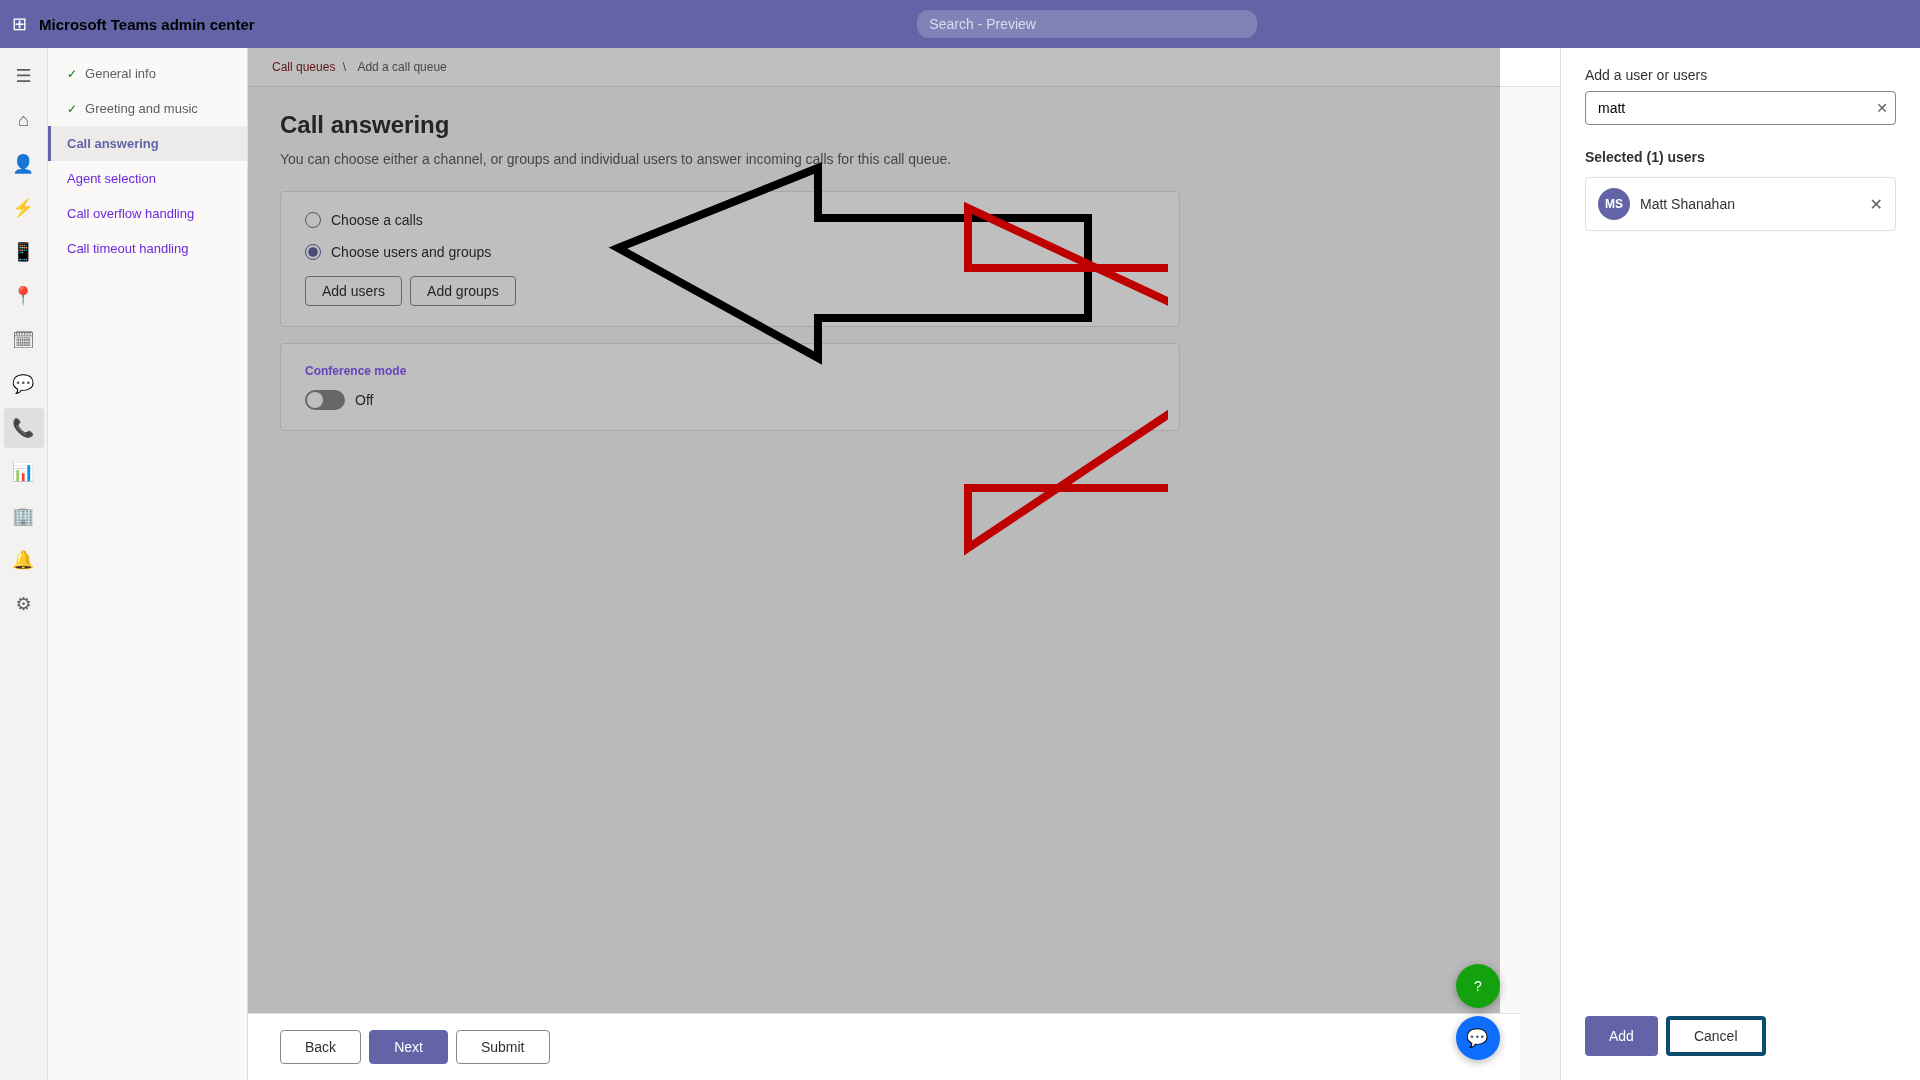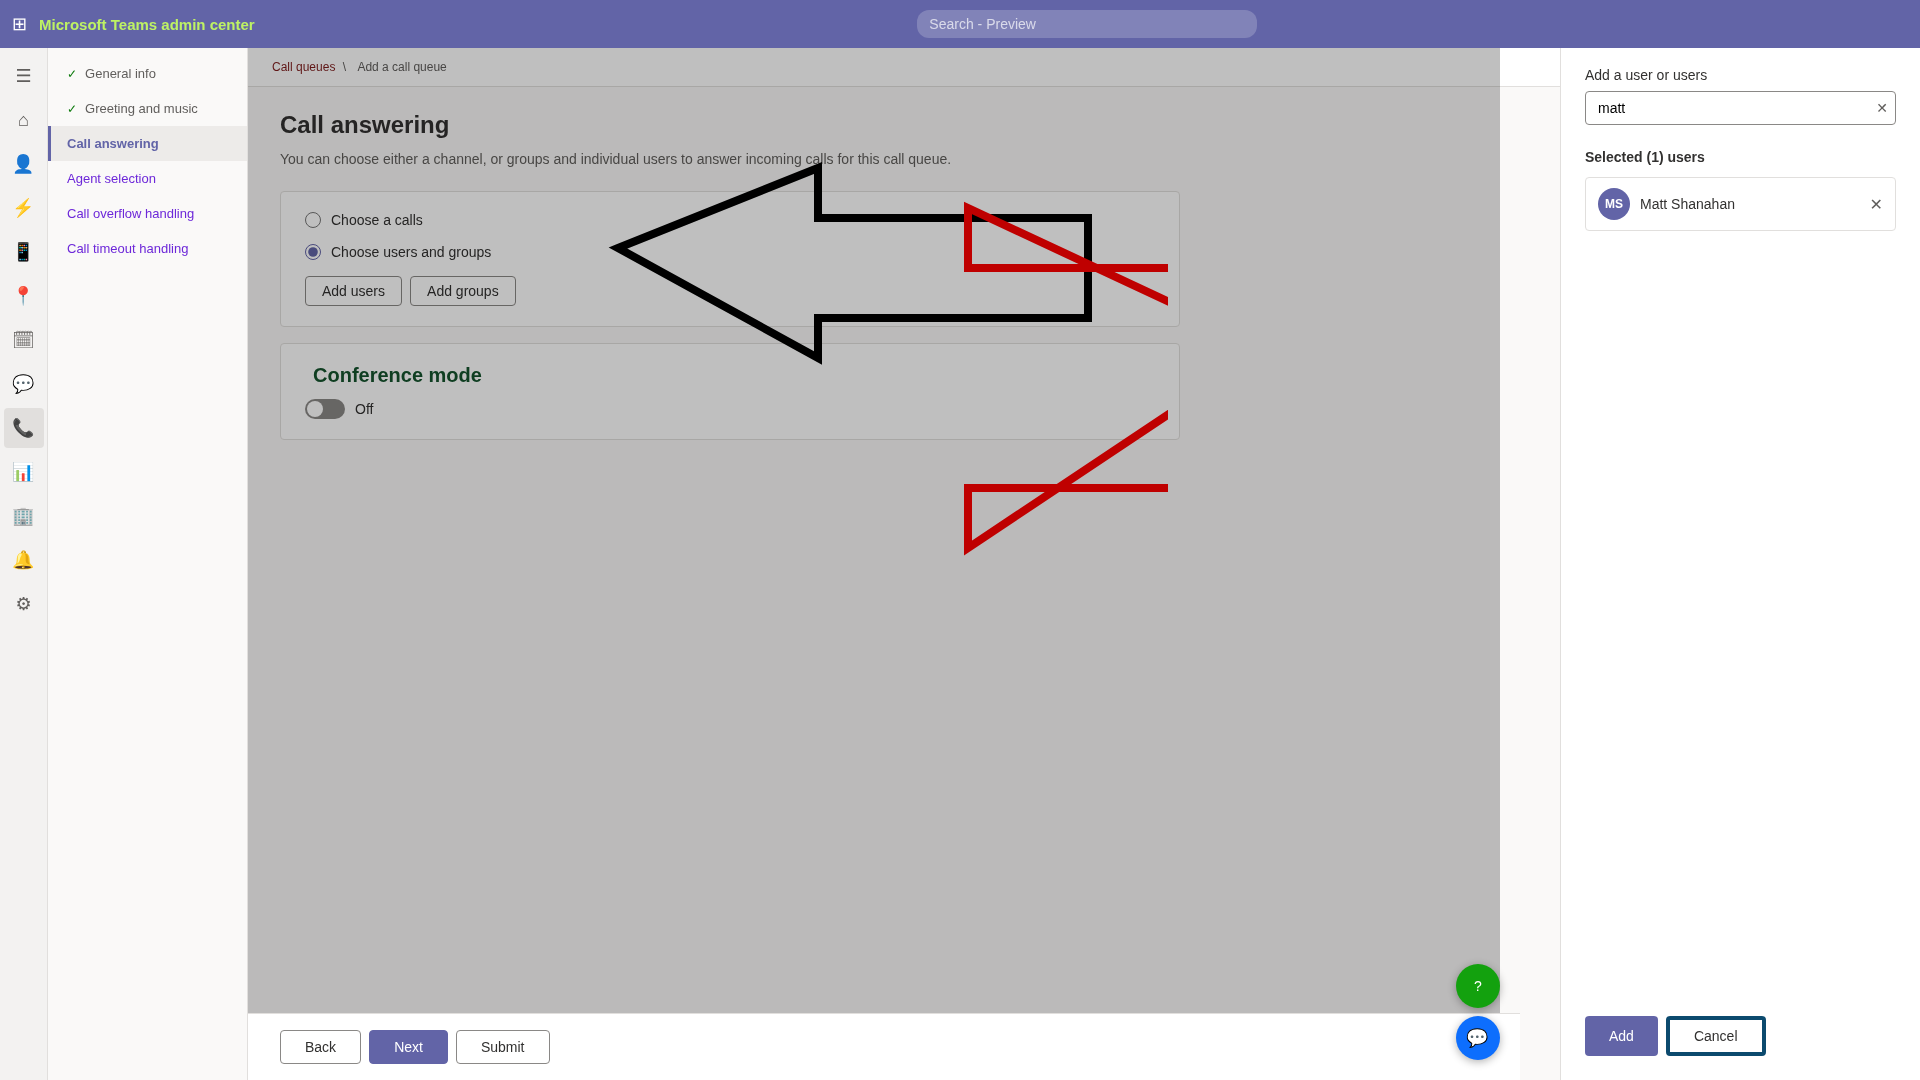--- a/index.html
+++ b/index.html
@@ -5,21 +5,21 @@
     * { box-sizing: border-box; margin: 0; padding: 0; }
     body { font-family: 'Segoe UI', sans-serif; font-size: 14px; background: #f3f2f1; display: flex; height: 1080px; width: 1920px; overflow: hidden; }
 
     
     .topbar {
       position: fixed; top: 0; left: 0; right: 0; height: 48px;
       background: #6264a7; display: flex; align-items: center; z-index: 100;
       padding: 0 12px; gap: 12px;
     }
     .topbar-grid-icon { color: white; font-size: 18px; cursor: pointer; }
-    .topbar-title { color: #bef264; font-size: 15px; font-weight: 600; }
+    .topbar-title { color: #000000; font-size: 15px; font-weight: 600; }
     .topbar-search {
       margin-left: auto; margin-right: auto;
       background: rgba(255,255,255,0.2); border: none; border-radius: 12px;
       padding: 6px 12px; color: white; width: 340px; outline: none; font-size: 14px;
     }
     .topbar-search::placeholder { color: rgba(255,255,255,0.7); }
 
     
     .icon-rail {
       position: fixed; top: 48px; left: 0; width: 48px; bottom: 0;
@@ -82,21 +82,21 @@
     .btn {
       padding: 6px 16px; border-radius: 4px; font-size: 14px; cursor: pointer;
       border: 1px solid #8a8886; background: white; color: #323130;
     }
 
     
     .section-card {
       background: white; border: 1px solid #e1dfdd; border-radius: 4px;
       padding: 20px 24px; max-width: 900px; margin-top: 16px;
     }
-    .section-title { font-size: 20px; font-weight: 600; color: #14532d; margin-bottom: 12px; margin-left: 8px; }
+    .section-title { font-size: 12px; font-weight: 600; color: #8b5cf6; margin-bottom: 12px; }
 
     
     .toggle-row { display: flex; align-items: center; gap: 10px; }
     .toggle {
       width: 40px; height: 20px; border-radius: 10px; background: #8a8886;
       position: relative; cursor: pointer; transition: background 0.2s;
     }
     .toggle::after {
       content: ''; position: absolute; top: 2px; left: 2px;
       width: 16px; height: 16px; border-radius: 50%; background: white;

